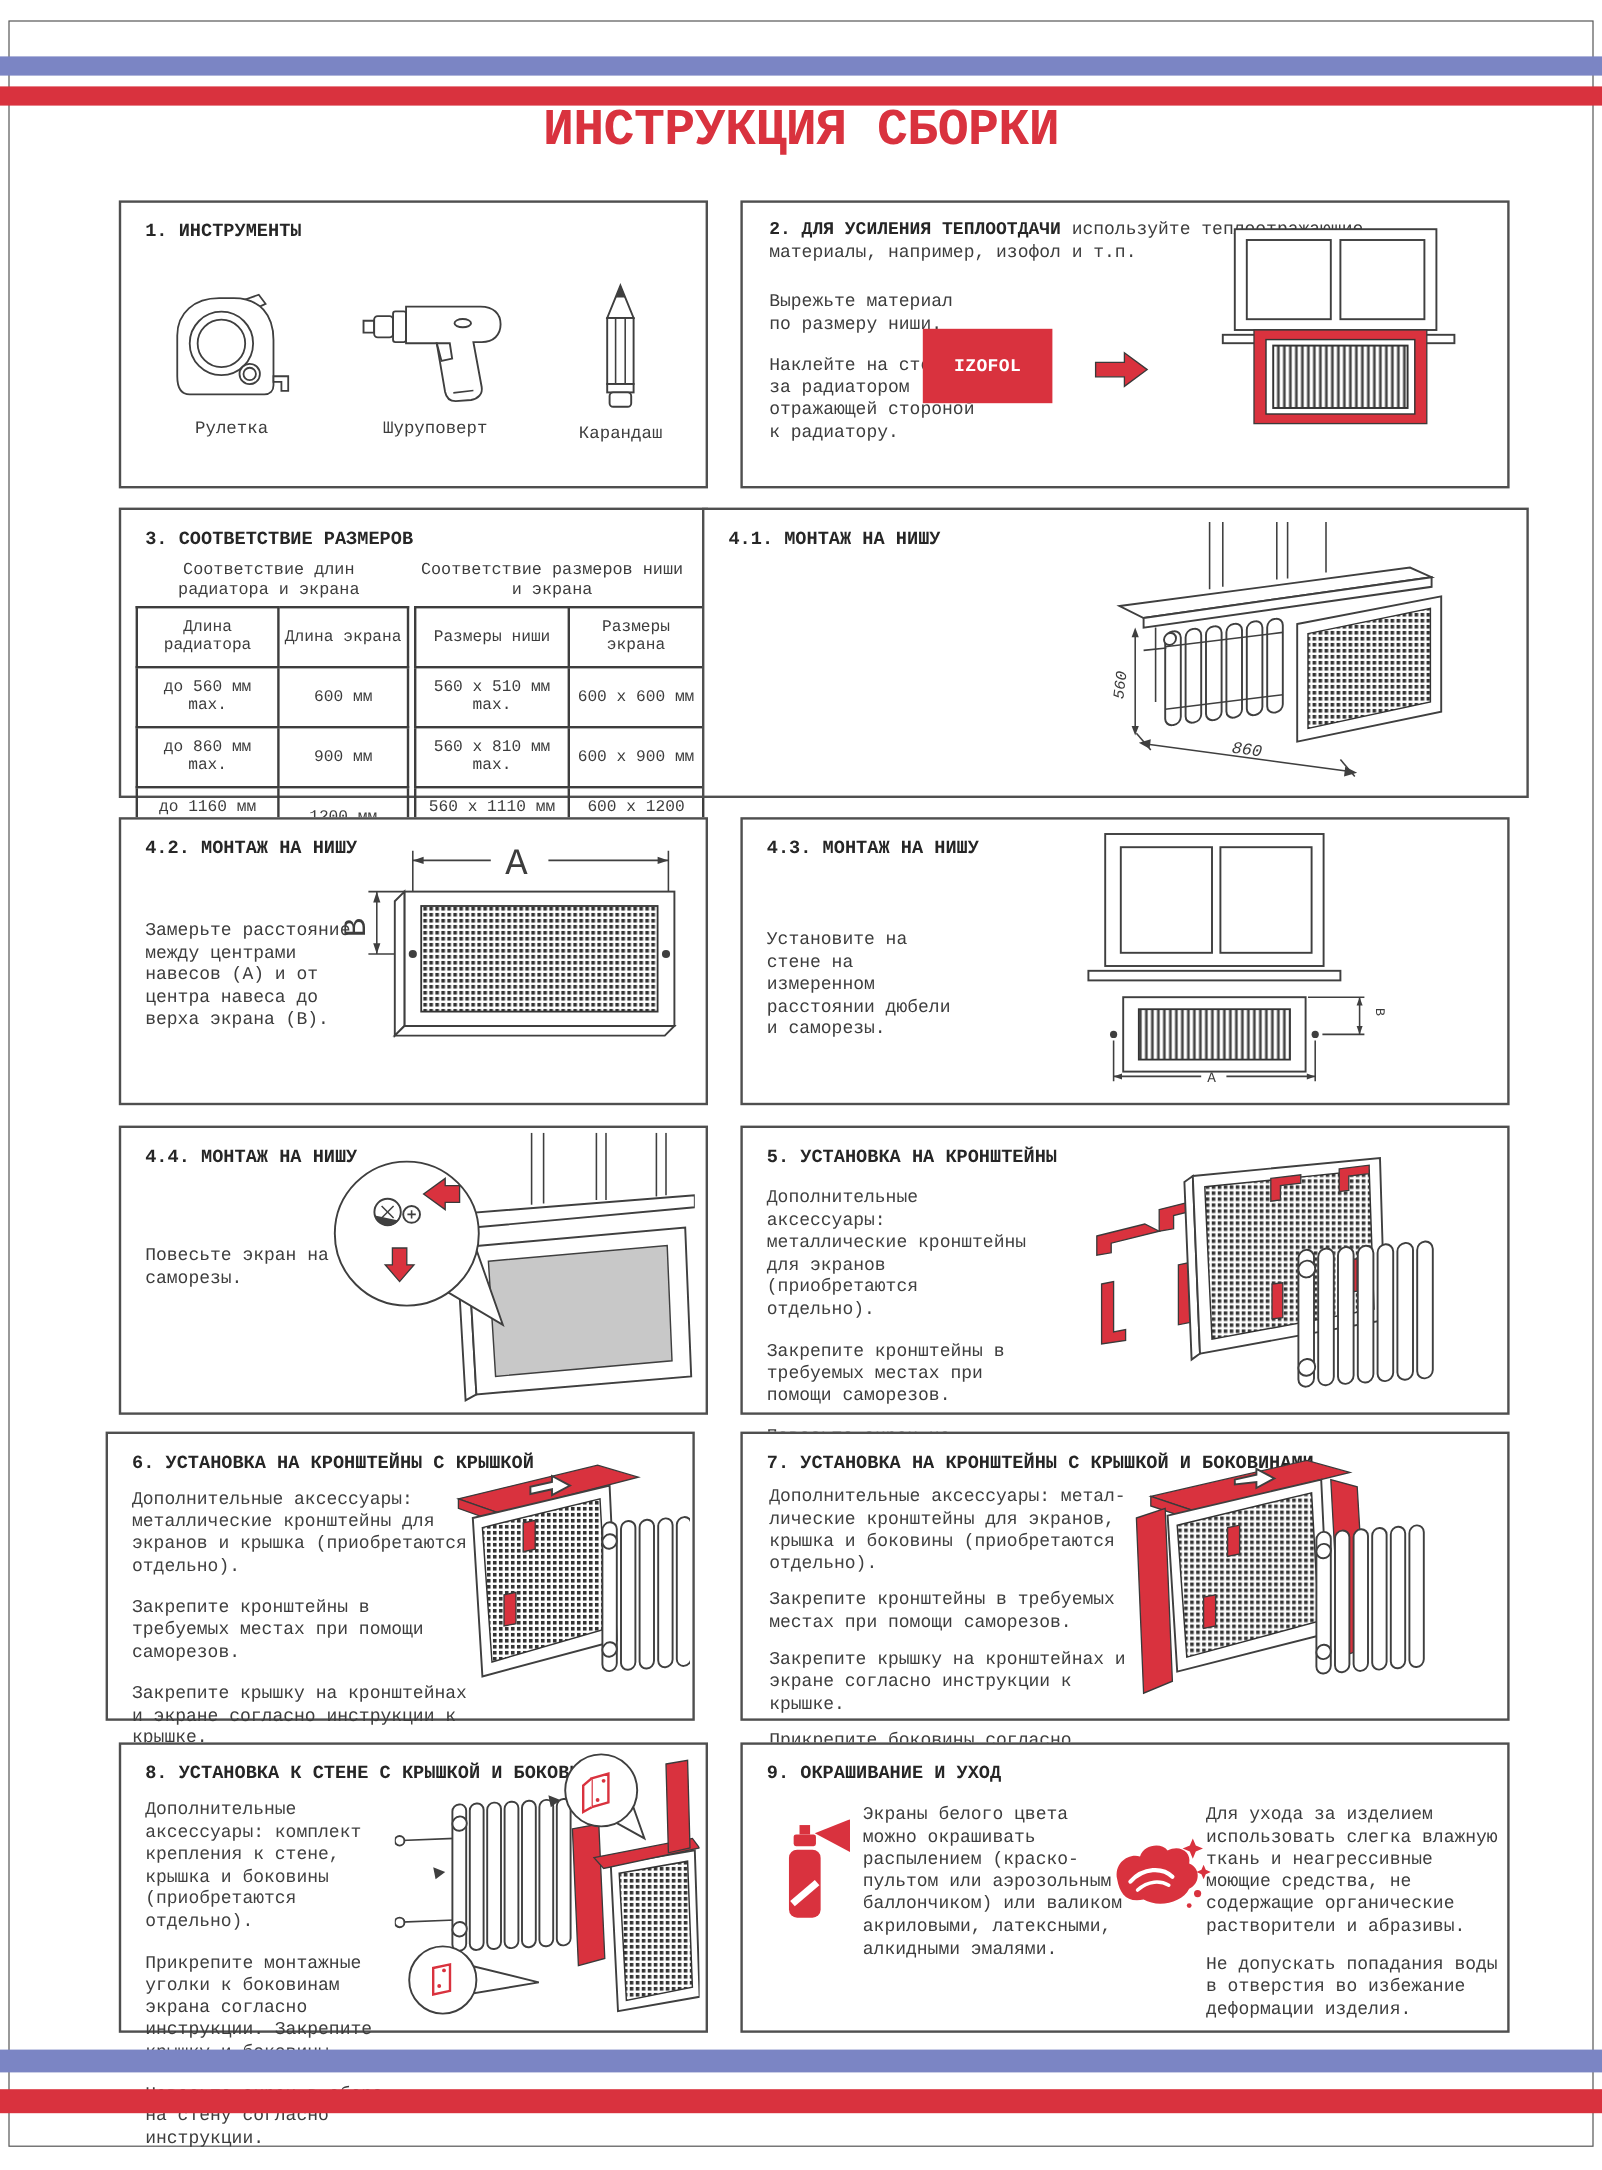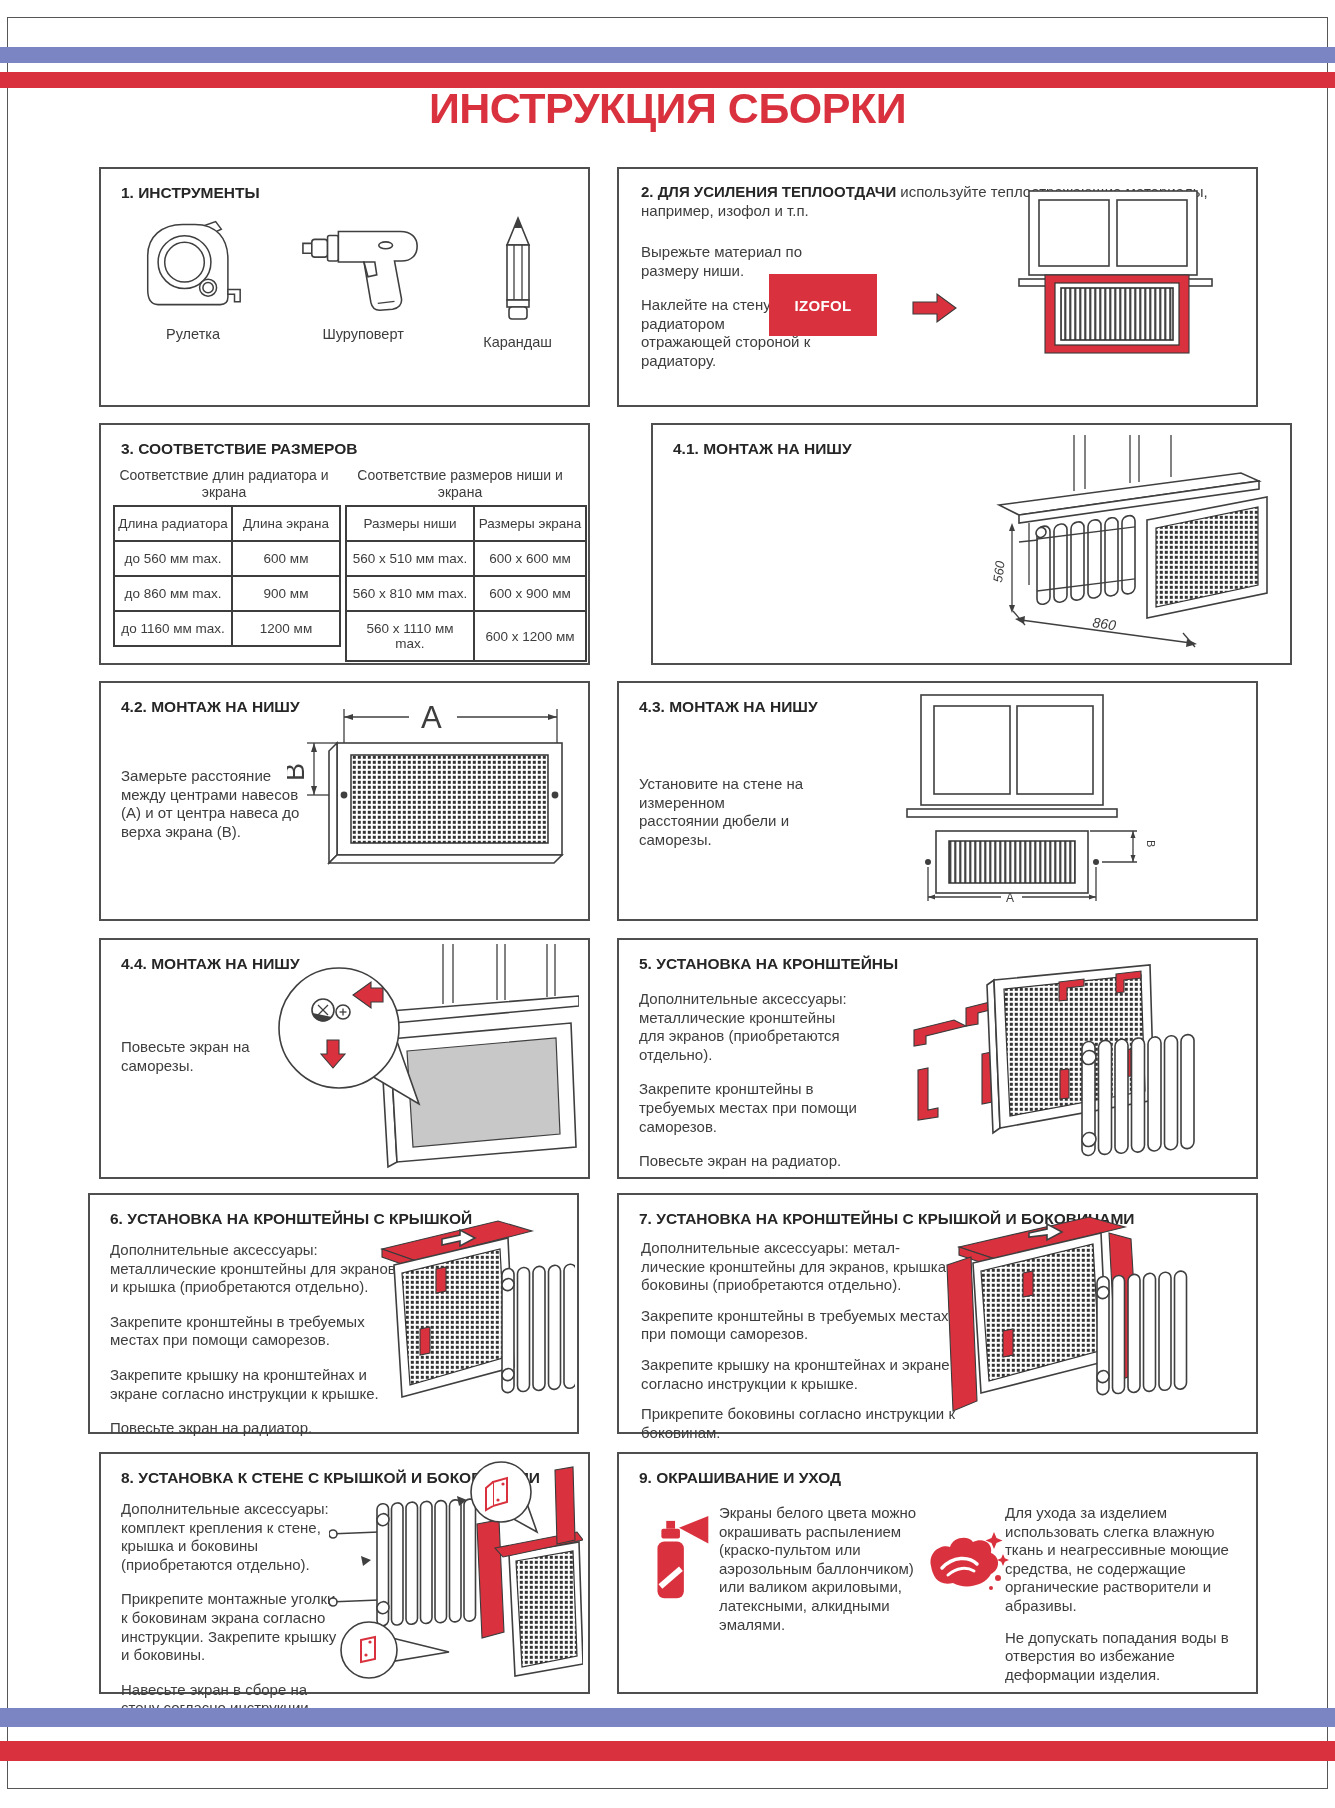--- a/index.html
+++ b/index.html
@@ -1,50 +1,50 @@
 <!DOCTYPE html>
 <html><head>
 <meta charset="utf-8">
 <style>
   html,body { margin:0; padding:0; background:#fff; }
   .page { position:relative; width:1335px; height:1808px; background:#fff;
-          font-family:Liberation Sans, sans-serif; overflow:hidden; }
+          font-family:Liberation Mono, monospace; overflow:hidden; }
   .frame { position:absolute; left:7px; top:17px; right:7px; bottom:19px; border:1.5px solid #565656; }
   .stripe { position:absolute; left:0; width:100%; }
   #st-blue-top { top:47px; height:16px; background:#7b85c4; }
   #st-red-top  { top:72px; height:16px; background:#d9323e; }
   #st-blue-bot { top:1708px; height:19px; background:#7b85c4; }
   #st-red-bot  { top:1741px; height:20px; background:#d9323e; }
   .title { position:absolute; top:84px; left:0; width:100%; text-align:center; margin:0;
            font-size:43px; font-weight:bold; color:#d9323e; letter-spacing:-0.5px; }
 
   .box { position:absolute; border:2px solid #4f4f4f; background:#fff; }
   .btitle { position:absolute; left:20px; top:15px; font-size:15.5px; font-weight:bold; color:#262626; }
   .txt { position:absolute; font-size:15px; color:#3d3d3d; line-height:1.24; }
   .txt p { margin:0 0 16px 0; }
   .redtxt { color:#404040; }
   .abs { position:absolute; }
 
   #box1 {left:99px;top:167px;width:487px;height:236px;}
   #box2 {left:617px;top:167px;width:637px;height:236px;}
   #box3 {left:99px;top:423px;width:487px;height:238px;}
-  #box41{left:651px;top:423px;width:637px;height:238px;}
+  #box41{left:585px;top:423px;width:637px;height:238px;padding-left:48px;}
   #box42{left:99px;top:681px;width:487px;height:236px;}
   #box43{left:617px;top:681px;width:637px;height:236px;}
   #box44{left:99px;top:938px;width:487px;height:237px;}
   #box5 {left:617px;top:938px;width:637px;height:237px;}
   #box6 {left:88px;top:1193px;width:487px;height:237px;}
   #box7 {left:617px;top:1193px;width:637px;height:237px;}
   #box8 {left:99px;top:1452px;width:487px;height:238px;}
   #box9 {left:617px;top:1452px;width:637px;height:238px;}
 
   
   #tools { position:absolute; left:42px; right:36px; top:46px; bottom:16px;
            display:flex; justify-content:space-between; }
-  .tool { display:flex; flex-direction:column; align-items:center; justify-content:flex-start; }
+  .tool { display:flex; flex-direction:column; align-items:center; justify-content:center; }
   .tool svg { margin-bottom:11px; }
   .tool-label { font-size:14.5px; color:#3d3d3d; }
 
   
   #b2-title {left:22px;top:14px;width:592px;}
   #b2-text  {left:22px;top:74px;width:172px;}
   #b2-win   {left:398px;top:20px;}
   #b2-grille{left:424px;top:104px;}
   #b2-arrow {left:292px;top:122px;}
   #izofol { position:absolute; left:150px; top:105px; width:108px; height:62px; background:#d9323e;

